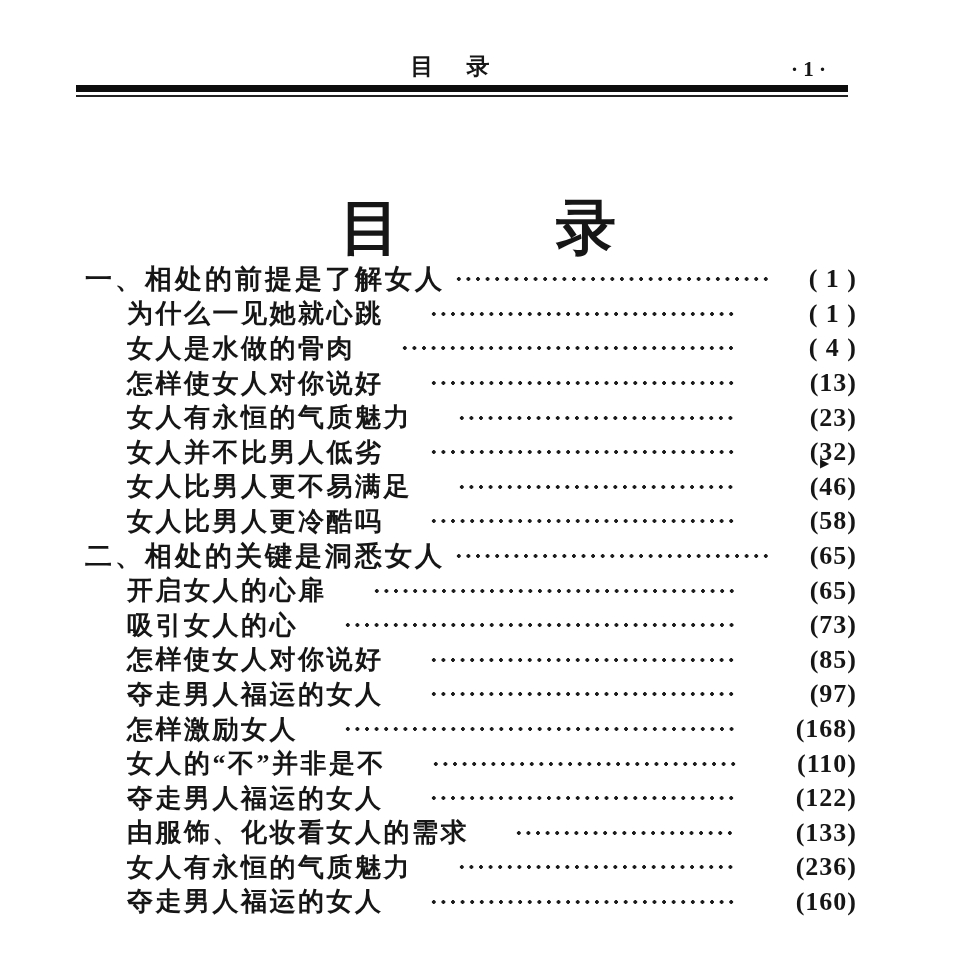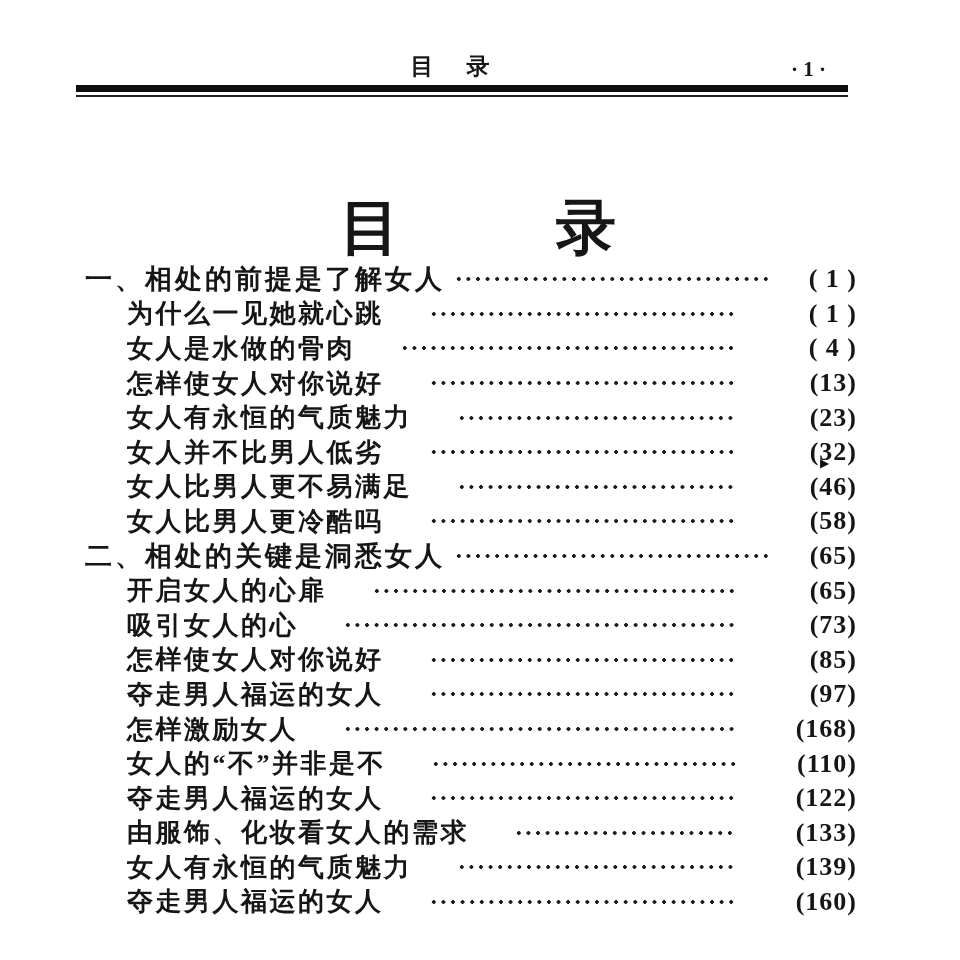--- a/index.html
+++ b/index.html
@@ -246,21 +246,21 @@
 
   <div class="toc-row section">
     <span class="toc-label">由服饰、化妆看女人的需求</span>
     <span class="dot-leader"></span>
     <span class="toc-page">(133)</span>
   </div>
 
   <div class="toc-row section">
     <span class="toc-label">女人有永恒的气质魅力</span>
     <span class="dot-leader"></span>
-    <span class="toc-page">(139)</span>
+    <span class="toc-page">(236)</span>
   </div>
 
   <div class="toc-row section">
     <span class="toc-label">夺走男人福运的女人</span>
     <span class="dot-leader"></span>
     <span class="toc-page">(160)</span>
   </div>
 </div>
 
   <div class="artifact-arrow">▶</div>

